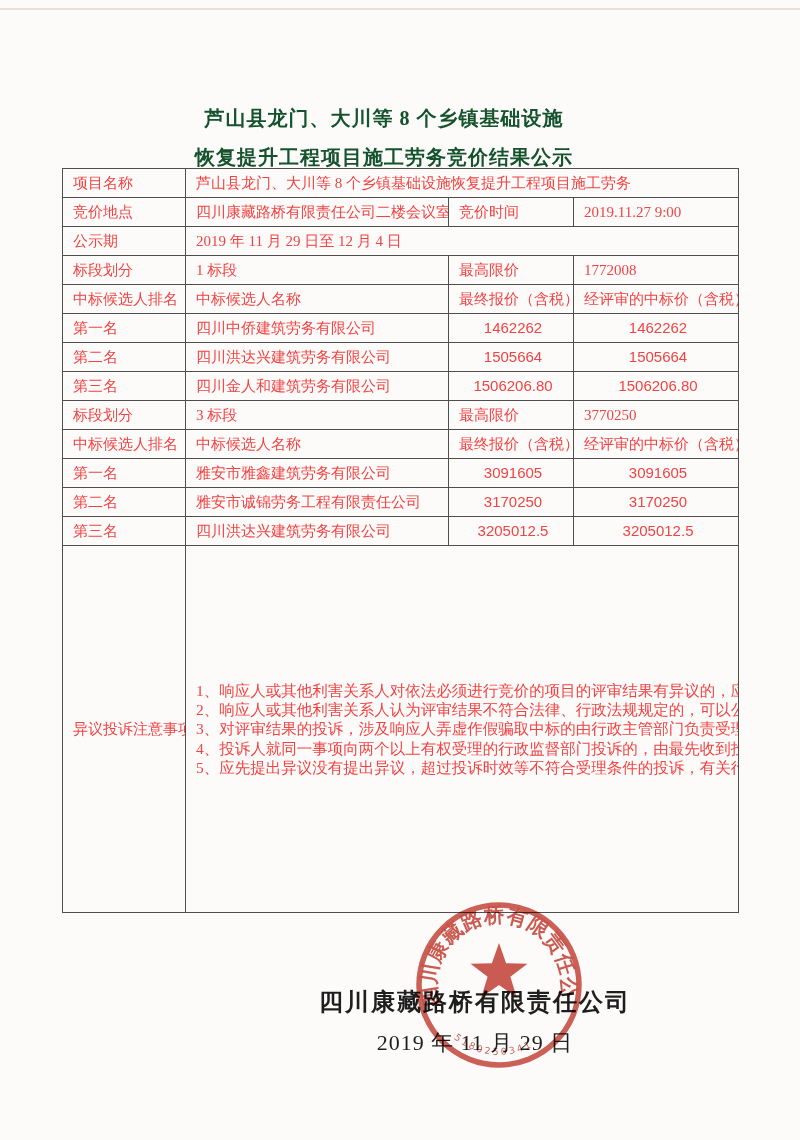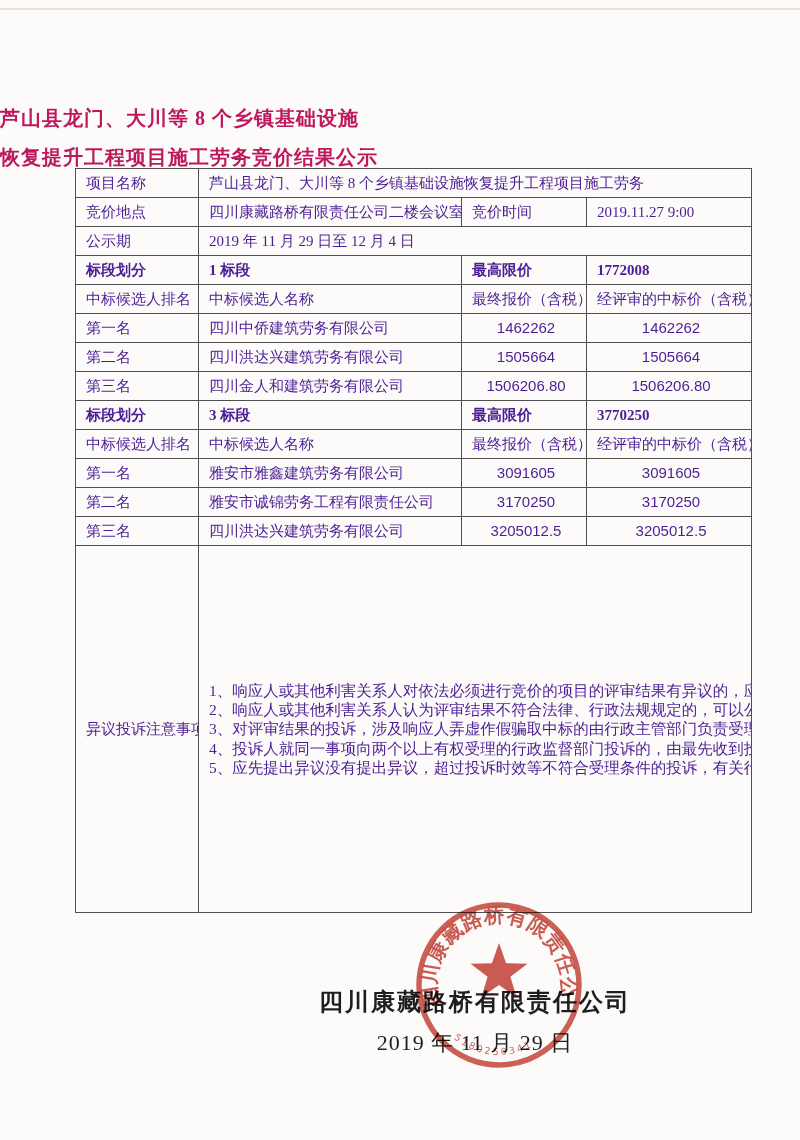--- a/index.html
+++ b/index.html
@@ -3,39 +3,39 @@
 <meta charset="utf-8">
 <style>
   html,body{margin:0;padding:0;}
   body{
     width:800px;height:1140px;position:relative;overflow:hidden;
     background:#fcfbf9;
     font-family:"Liberation Serif","DejaVu Serif",serif;
     color:#262626;
   }
   .scan-edge{position:absolute;top:8px;left:0;width:800px;height:2px;background:#e4dcc9;opacity:.8;}
-  .title{position:absolute;left:0;width:768px;text-align:left;font-weight:bold;font-size:20px;letter-spacing:1px;color:#be185d;}
+  .title{position:absolute;left:0;width:768px;text-align:center;font-weight:bold;font-size:20px;letter-spacing:1px;color:#14532d;}
   #title1{top:105px;}
   #title2{top:144px;}
   table.doc{
-    position:absolute;left:75px;top:168px;width:676px;
+    position:absolute;left:62px;top:168px;width:676px;
     border-collapse:collapse;table-layout:fixed;
-    font-size:15px;color:#4c1d95;
+    font-size:15px;color:#ef4444;
   }
   table.doc td{
     border:1px solid #4f4f4f;
     padding:0 6px 0 10px;
     height:28px;line-height:1.25;
     overflow:hidden;white-space:nowrap;
     vertical-align:middle;
   }
   td.c2{padding-left:14px;}
   td.num{text-align:center;padding-left:4px;font-family:Liberation Sans, sans-serif;}
   td.ctr{text-align:right;padding-left:4px;}
-  tr.bold td{font-weight:bold;}
+  tr.bold td{font-weight:normal;}
   td.pre{white-space:pre;}
   td.notes-label{vertical-align:middle;white-space:normal;line-height:1.9;}
   td.notes-body{
     white-space:normal;vertical-align:top;
     padding:8px 10px 6px 14px;line-height:33px;font-size:15.5px;
     text-align:justify;
   }
   .notes-body p{margin:0;}
   .footer-line{position:absolute;left:240px;width:470px;text-align:center;color:#1e1e1e;}
   #footer-company{top:986px;font-size:24px;font-weight:bold;letter-spacing:2px;}

